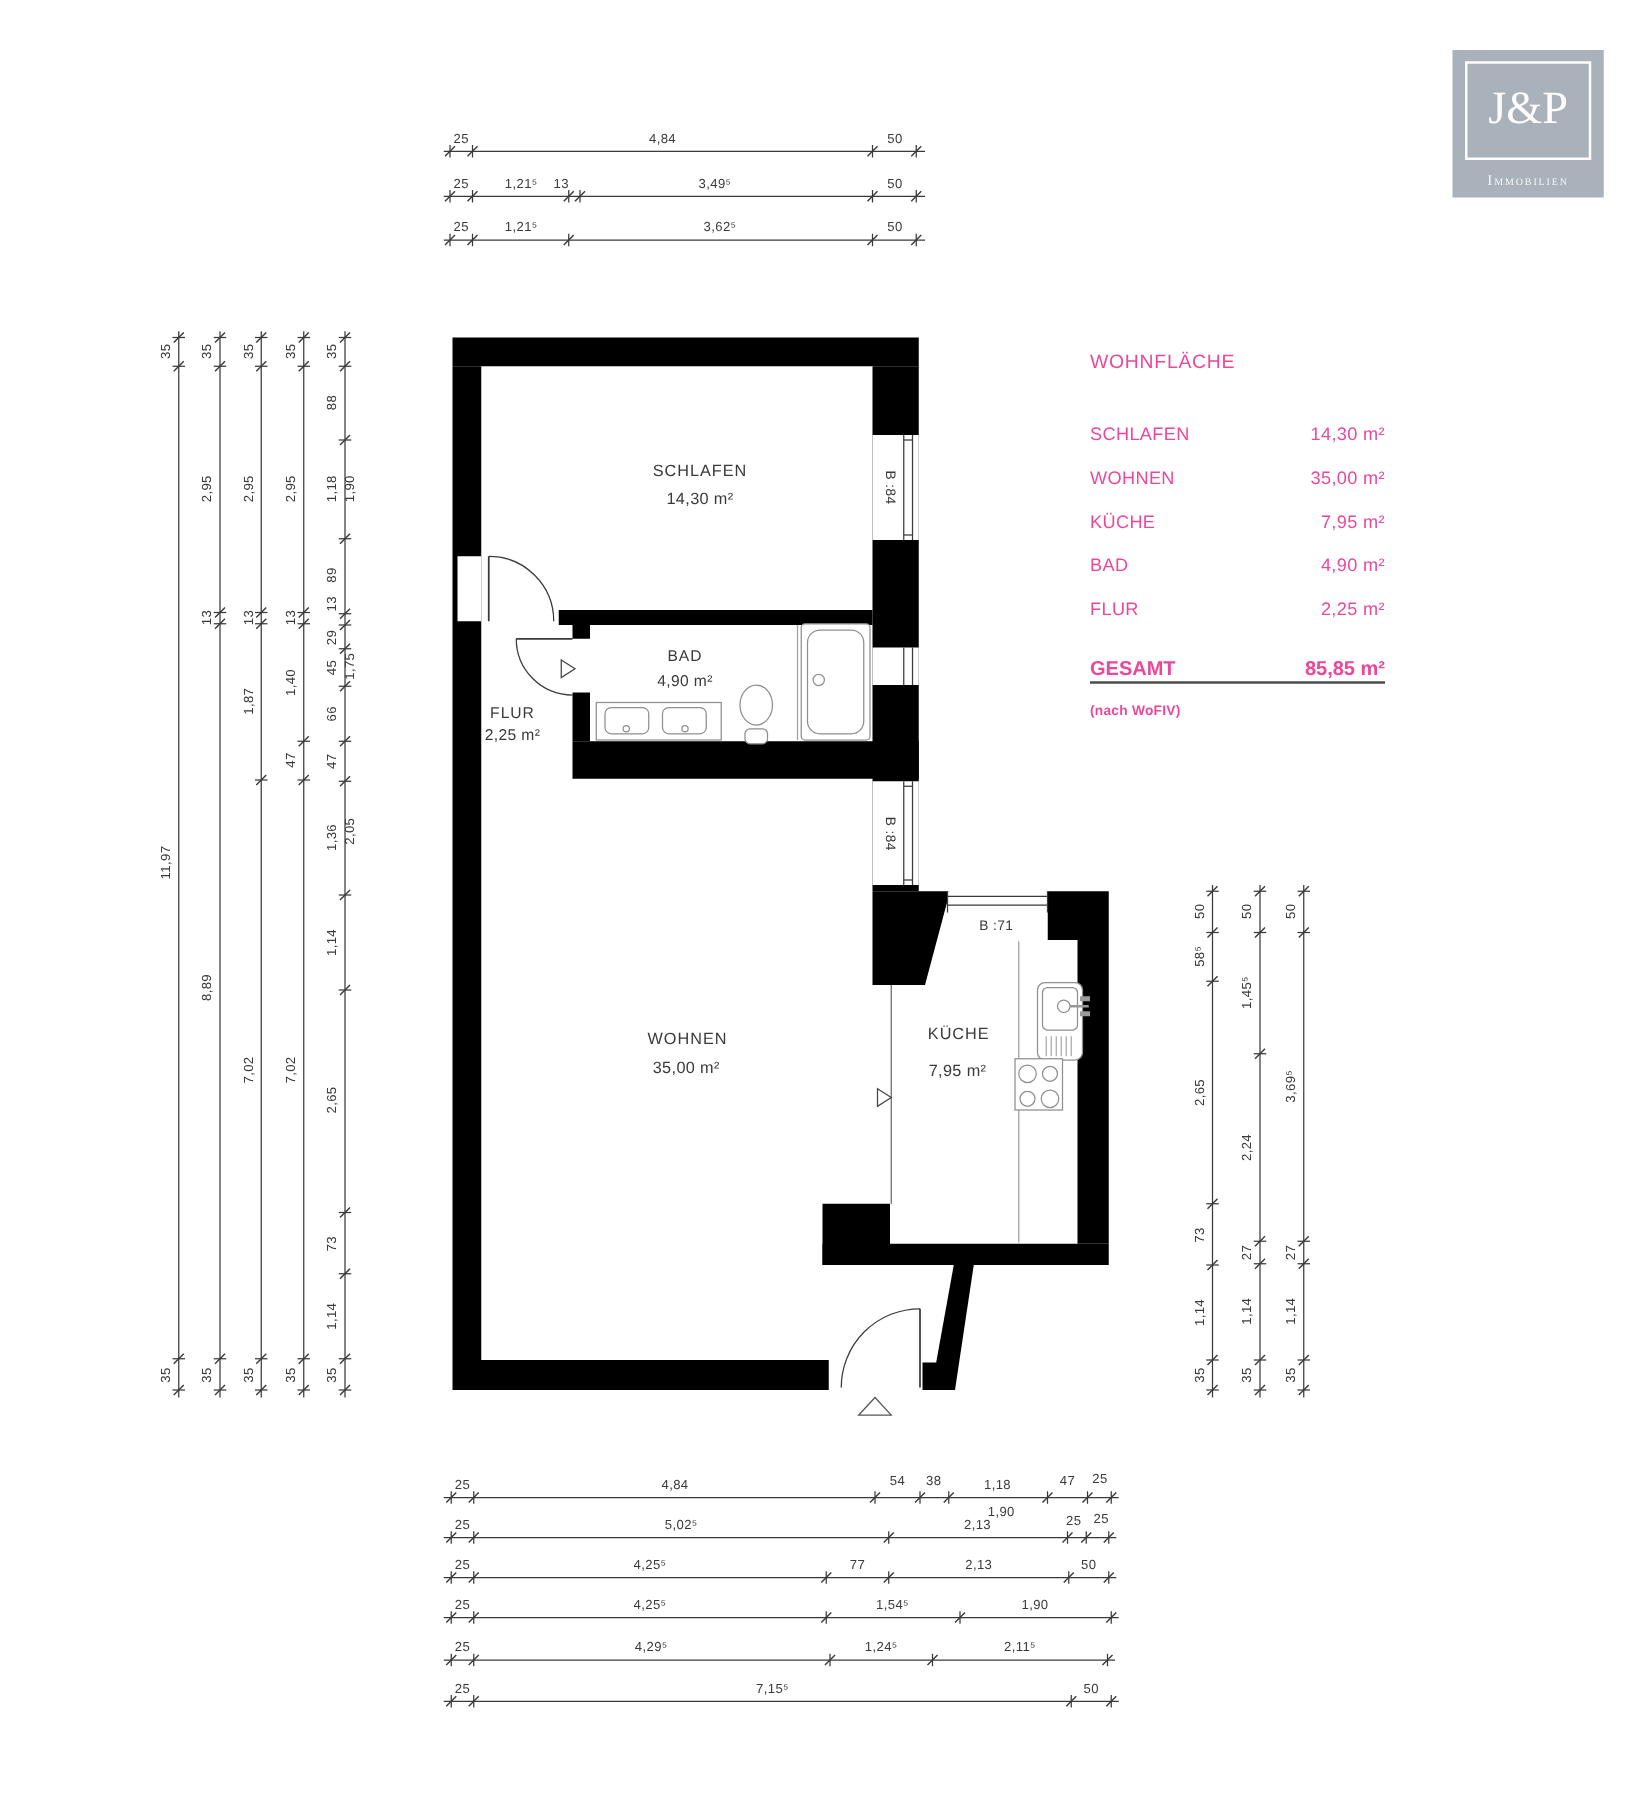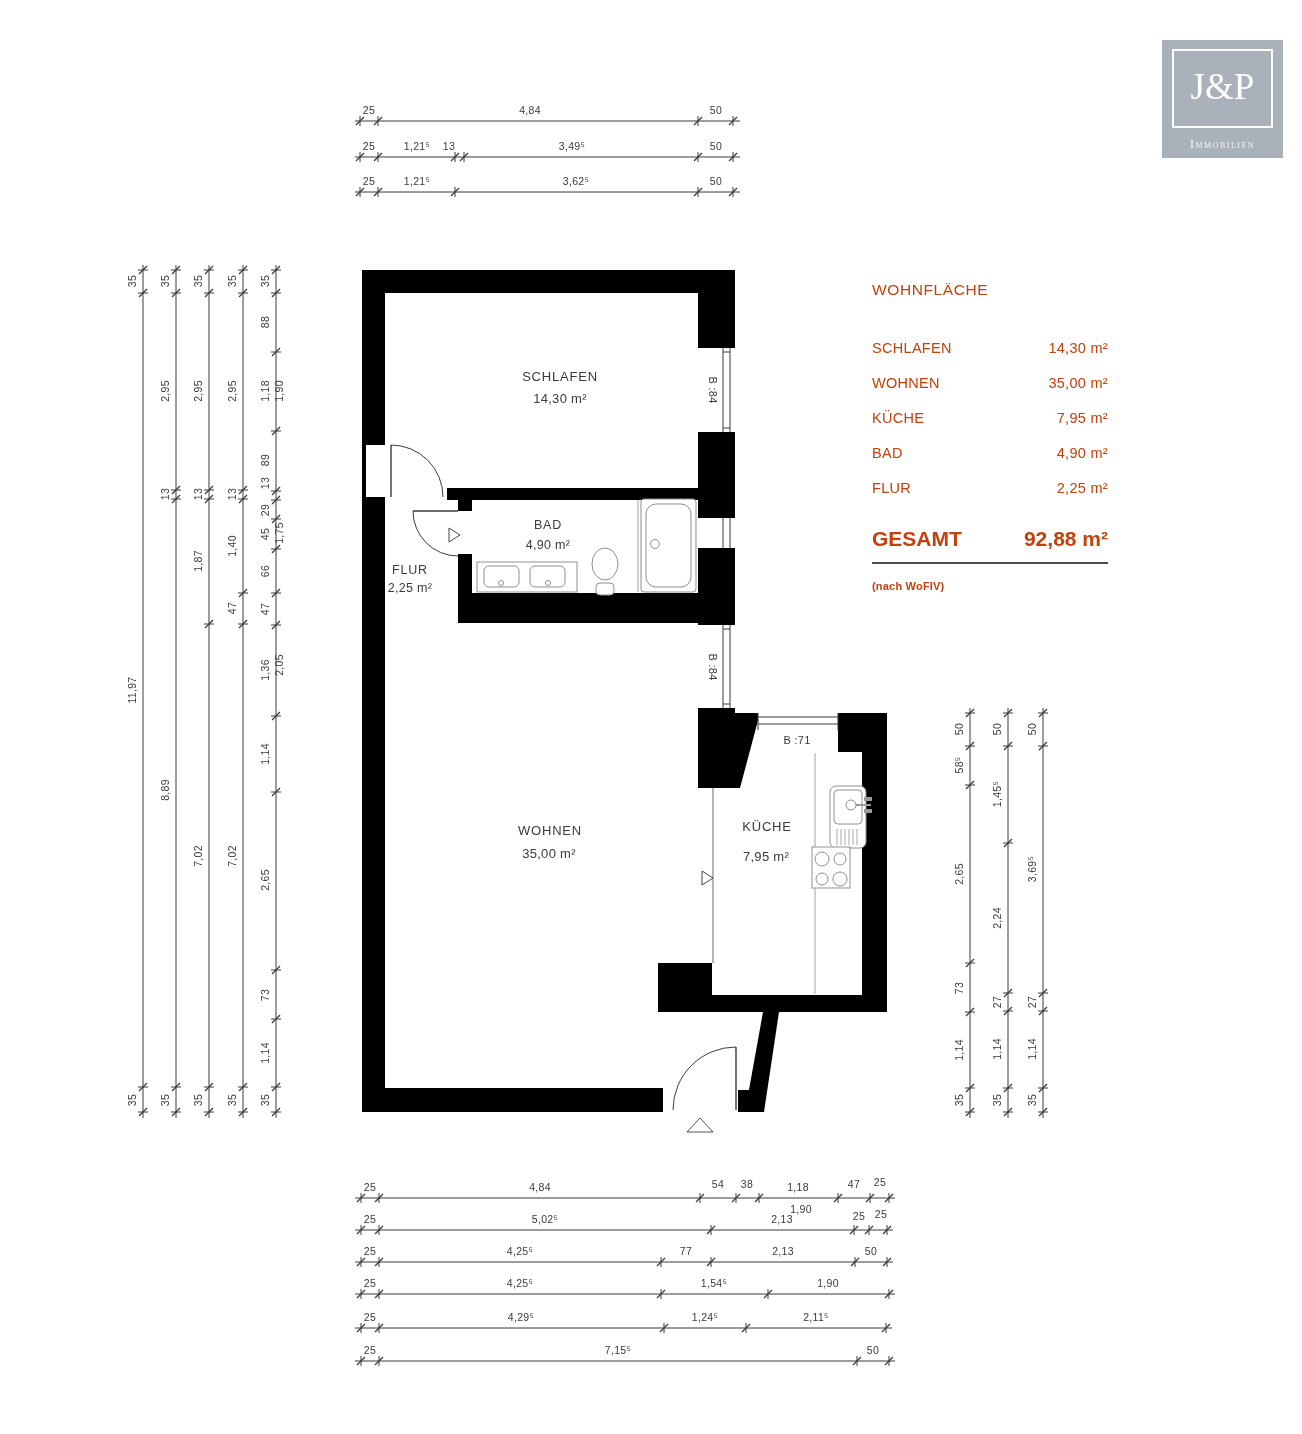--- a/index.html
+++ b/index.html
@@ -1,23 +1,23 @@
 <!DOCTYPE html>
 <html><head>
 <meta charset="utf-8">
 <style>
   html,body{margin:0;padding:0;background:#fff;}
   body{width:1302px;height:1434px;position:relative;font-family:"Liberation Sans",sans-serif;overflow:hidden;}
   #plan{position:absolute;left:0;top:0;}
   
-  .legend{position:absolute;left:872px;top:281px;width:236px;color:#c2410c;}
+  .legend{position:absolute;left:872px;top:281px;width:236px;color:#ec4899;}
   .legend-title{font-size:15.5px;letter-spacing:.6px;}
   .legend-rows{margin-top:41px;}
   .lrow{display:flex;justify-content:space-between;margin-bottom:19px;font-size:14.5px;letter-spacing:.3px;}
-  .legend-total{display:flex;justify-content:space-between;font-weight:bold;font-size:21px;margin-top:31px;padding-bottom:11px;border-bottom:2px solid #4c4c4c;}
+  .legend-total{display:flex;justify-content:space-between;font-weight:bold;font-size:16px;margin-top:31px;border-bottom:2px solid #4c4c4c;}
   .legend-note{font-size:11px;font-weight:bold;margin-top:16px;letter-spacing:.2px;}
   
   .logo{position:absolute;left:1162px;top:40px;width:121px;height:118px;}
   .logo-frame{position:absolute;left:10px;top:9px;right:10px;height:75px;border:2px solid #fdfdfd;}
   .logo-mono{position:absolute;left:0;right:0;top:9px;height:79px;line-height:76px;text-align:center;
              font-family:"Liberation Serif",serif;font-size:37px;color:#fdfdfd;}
   .logo-word{position:absolute;left:0;right:0;bottom:6px;text-align:center;font-family:"Liberation Serif",serif;
              font-variant:small-caps;font-size:12px;letter-spacing:1.5px;color:#f4f6f7;}
 </style>
 </head>
@@ -465,21 +465,21 @@
         <span>BAD</span>
         <span>4,90 m²</span>
       </div>
       <div class="lrow">
         <span>FLUR</span>
         <span>2,25 m²</span>
       </div>
     </div>
   <div class="legend-total">
     <span>GESAMT</span>
-    <span>92,88 m²</span>
+    <span>85,85 m²</span>
   </div>
   <div class="legend-note">(nach WoFIV)</div>
 </div>
 
 <div class="logo" style="background: rgb(169, 178, 186);">
   <div class="logo-frame"></div>
   <div class="logo-mono">J&amp;P</div>
   <div class="logo-word">Immobilien</div>
 </div>
 

